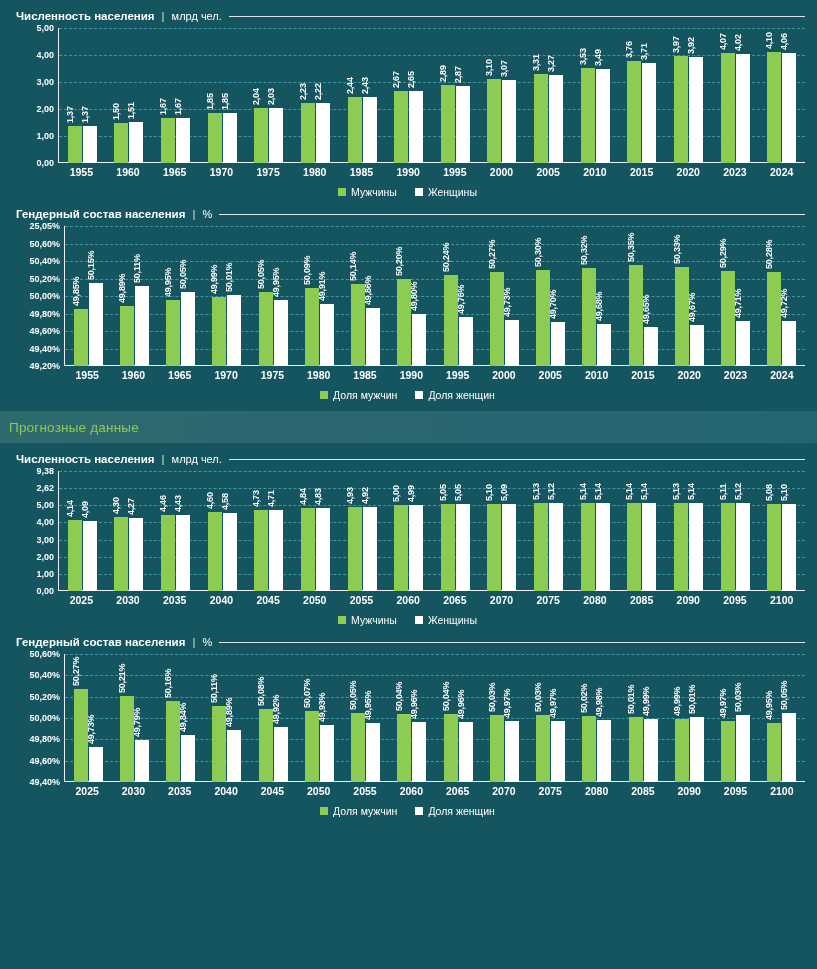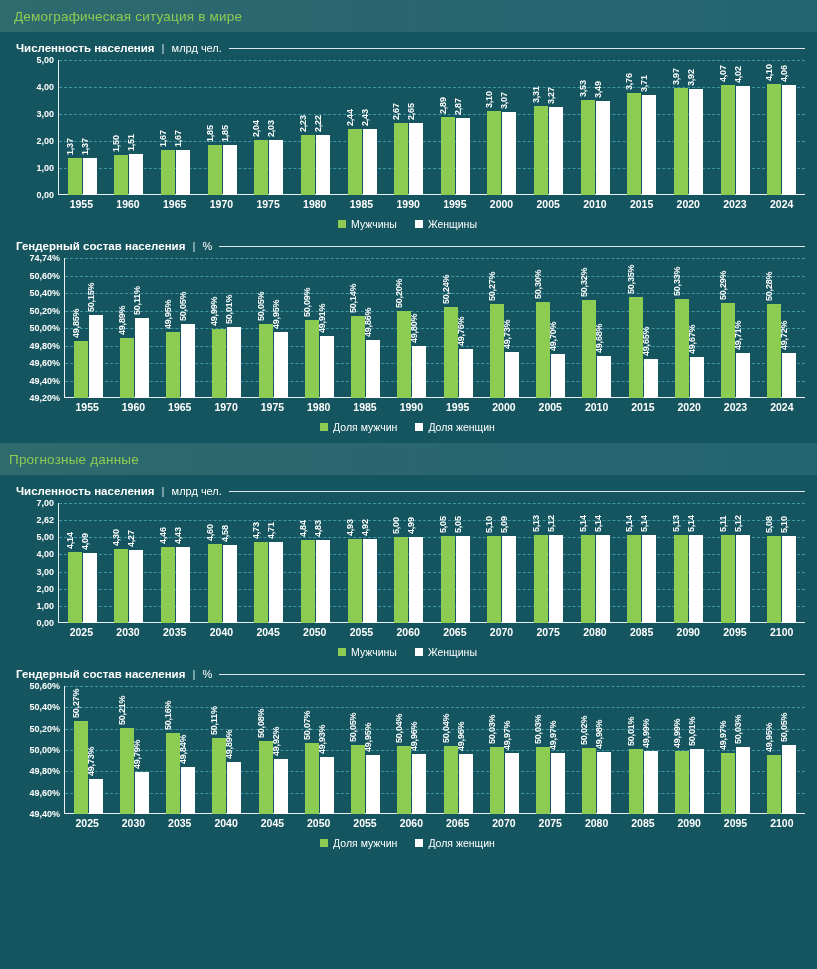--- a/index.html
+++ b/index.html
@@ -122,23 +122,20 @@
   .logo { display: flex; align-items: center; gap: 4px; }
   .logo-mark { display: block; }
   .logo-txt { font-size: 12px; font-weight: bold; color: #ffffff; }
   .logo-txt .lite { font-weight: normal; color: #e2edef; }
 </style>
 </head>
 <body>
 
 <div class="page">
 
-  <div class="band">
-    <span class="band-title">Демографическая ситуация в мире</span>
-  </div>
 
   <div class="chart-block">
     <div class="chart-head">
       <span class="ch-t">Численность населения</span>
       <span class="ch-sep">|</span>
       <span class="ch-u">млрд чел.</span>
       <span class="ch-rule"></span>
     </div>
     <div class="plot" style="height:135px;">
       <div class="yaxis">
@@ -395,21 +392,21 @@
     <div class="plot" style="height:140px;">
       <div class="yaxis wide">
           <span class="ylab" style="top: 100%;">49,20%</span>
           <span class="ylab" style="top: 87.5%;">49,40%</span>
           <span class="ylab" style="top: 75%;">49,60%</span>
           <span class="ylab" style="top: 62.5%;">49,80%</span>
           <span class="ylab" style="top: 50%;">50,00%</span>
           <span class="ylab" style="top: 37.5%;">50,20%</span>
           <span class="ylab" style="top: 25%;">50,40%</span>
           <span class="ylab" style="top: 12.5%;">50,60%</span>
-          <span class="ylab" style="top: 0%;">74,74%</span>
+          <span class="ylab" style="top: 0%;">25,05%</span>
         </div>
       <div class="canvas">
           <div class="gridline" style="top: 87.5%;"></div>
           <div class="gridline" style="top: 75%;"></div>
           <div class="gridline" style="top: 62.5%;"></div>
           <div class="gridline" style="top: 50%;"></div>
           <div class="gridline" style="top: 37.5%;"></div>
           <div class="gridline" style="top: 25%;"></div>
           <div class="gridline" style="top: 12.5%;"></div>
           <div class="gridline" style="top: 0%;"></div>
@@ -656,21 +653,21 @@
     </div>
     <div class="plot" style="height:120px;">
       <div class="yaxis">
           <span class="ylab" style="top: 100%;">0,00</span>
           <span class="ylab" style="top: 85.7143%;">1,00</span>
           <span class="ylab" style="top: 71.4286%;">2,00</span>
           <span class="ylab" style="top: 57.1429%;">3,00</span>
           <span class="ylab" style="top: 42.8571%;">4,00</span>
           <span class="ylab" style="top: 28.5714%;">5,00</span>
           <span class="ylab" style="top: 14.2857%;">2,62</span>
-          <span class="ylab" style="top: 0%;">7,00</span>
+          <span class="ylab" style="top: 0%;">9,38</span>
         </div>
       <div class="canvas">
           <div class="gridline" style="top: 85.7143%;"></div>
           <div class="gridline" style="top: 71.4286%;"></div>
           <div class="gridline" style="top: 57.1429%;"></div>
           <div class="gridline" style="top: 42.8571%;"></div>
           <div class="gridline" style="top: 28.5714%;"></div>
           <div class="gridline" style="top: 14.2857%;"></div>
           <div class="gridline" style="top: 0%;"></div>
           <div class="baseline"></div>

